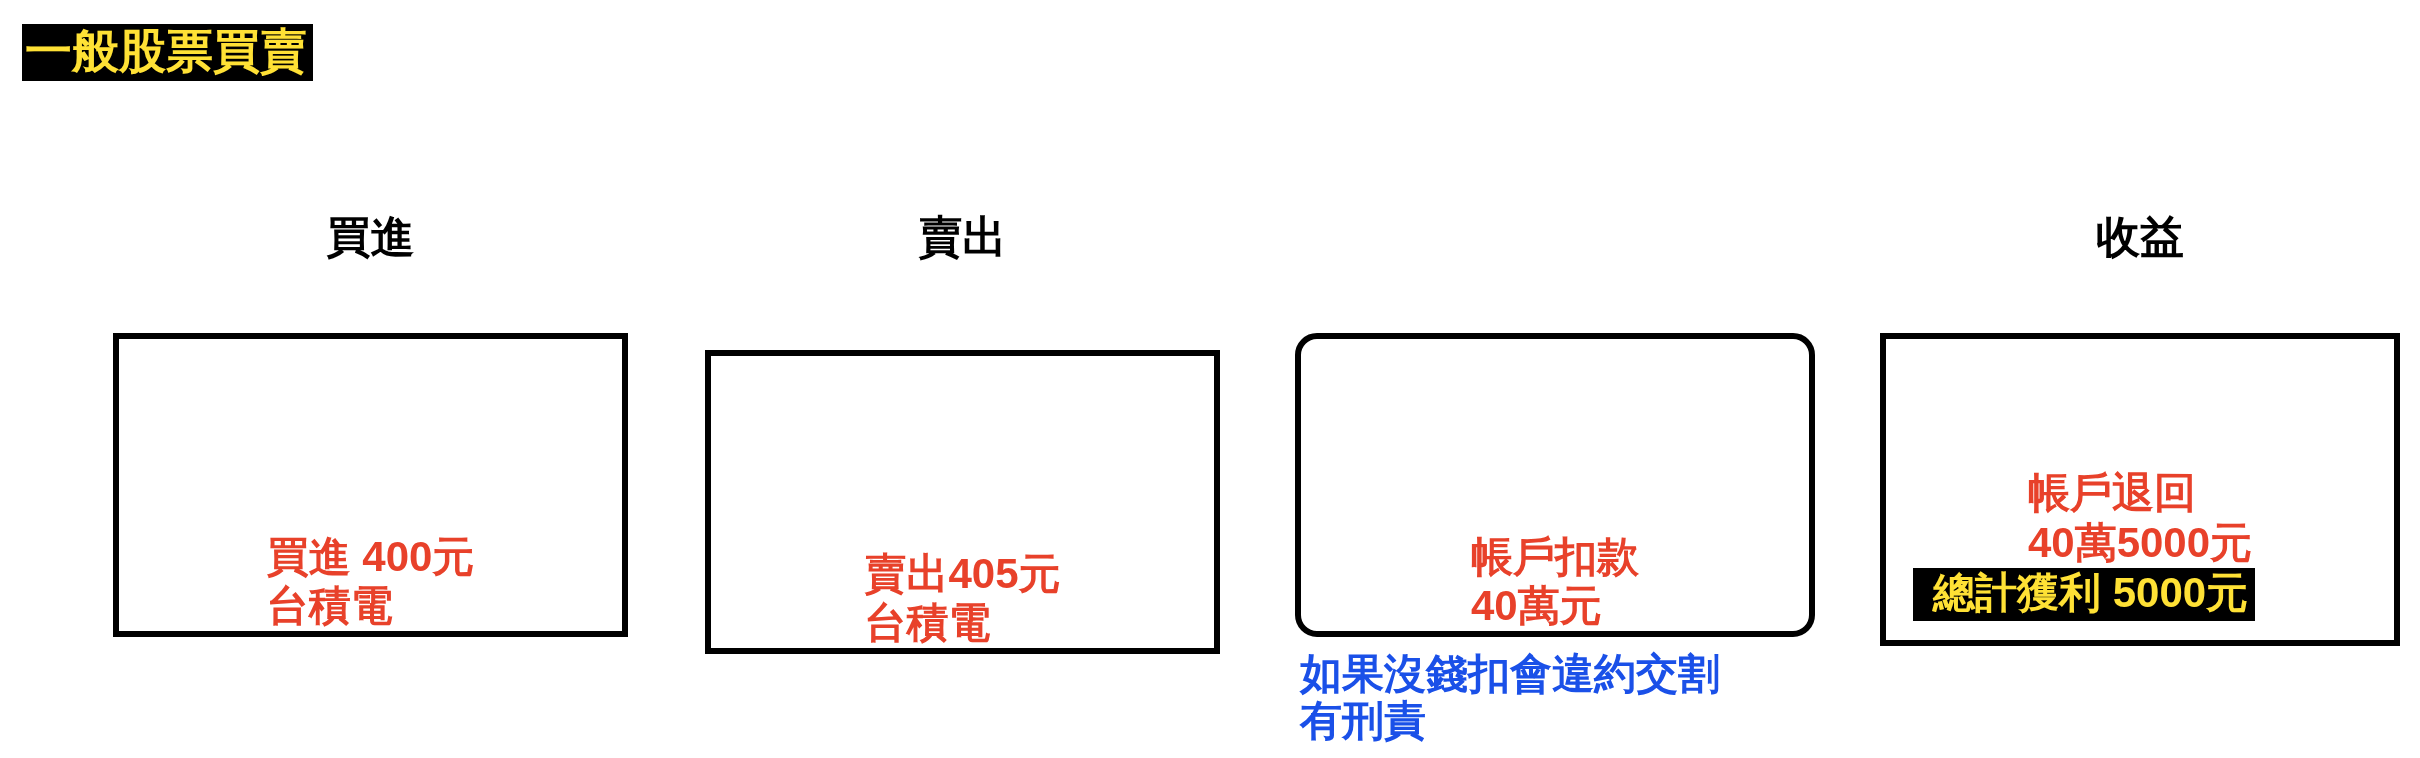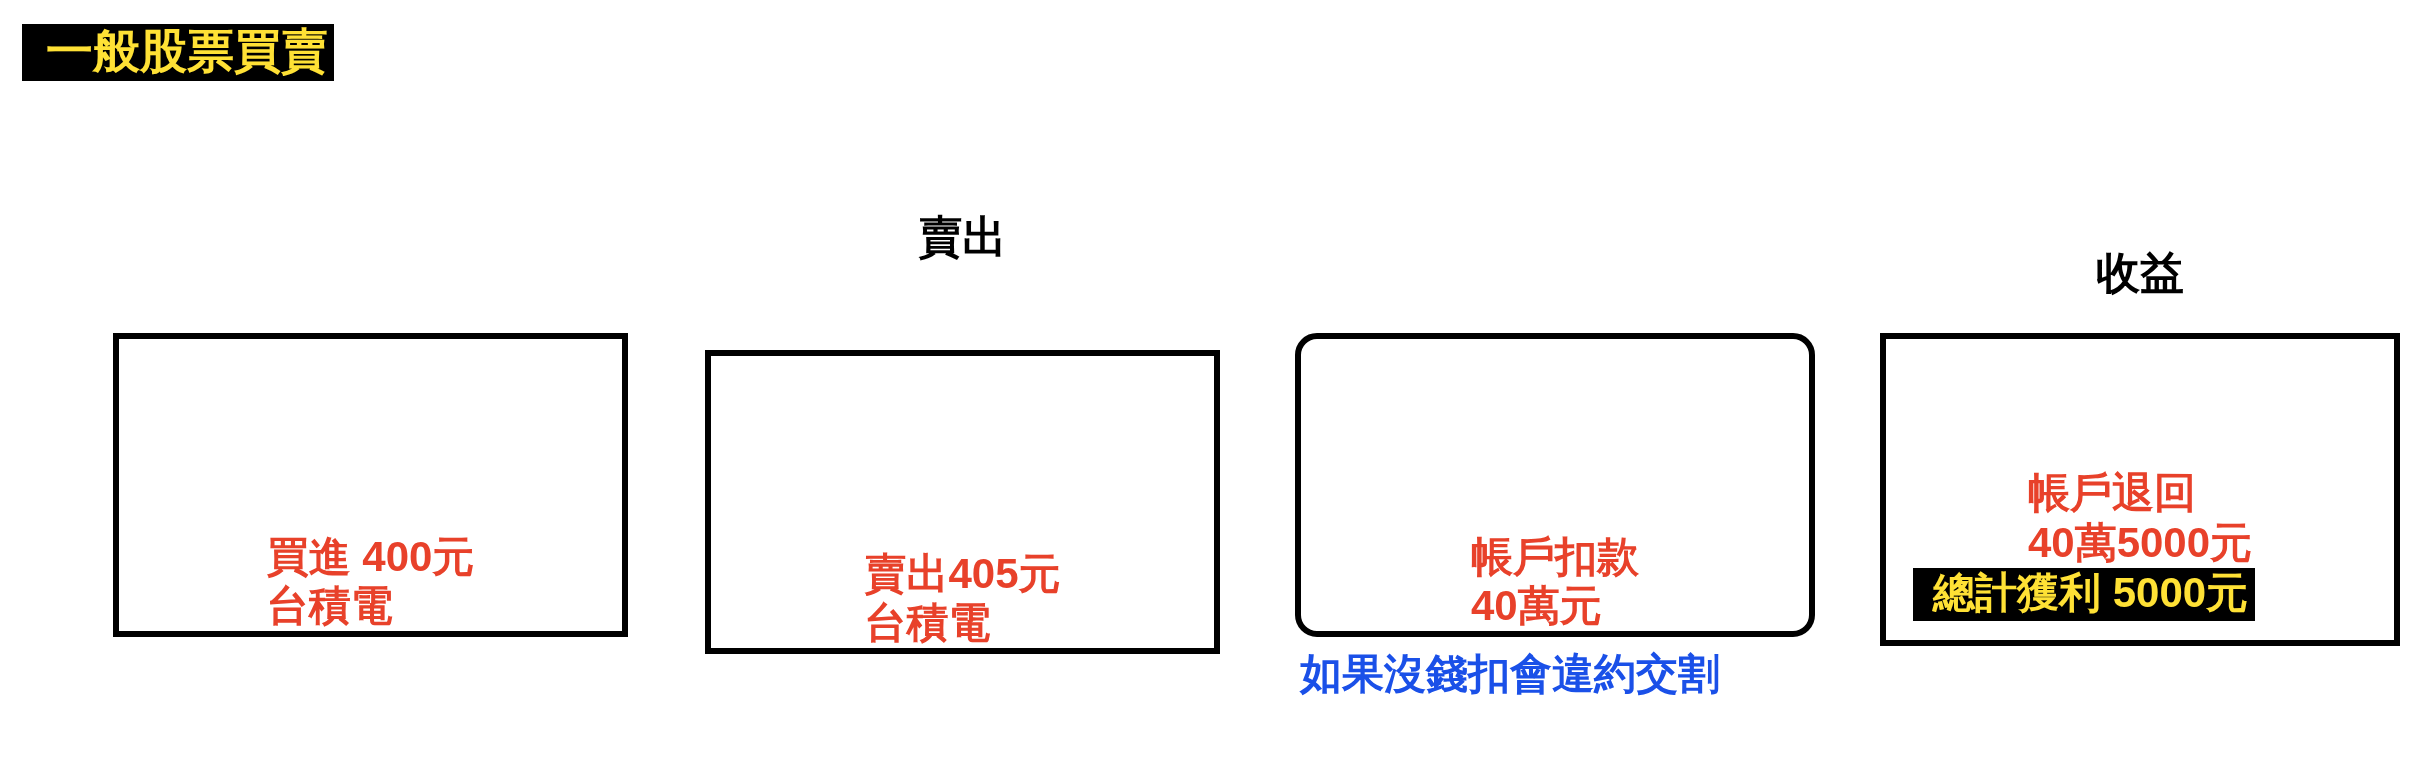--- a/index.html
+++ b/index.html
@@ -26,21 +26,21 @@
     top: 24px;
   }
   .title-text {
     display: inline-block;
     background: #000000;
     color: #FFE135;
     font-size: 47px;
     font-weight: bold;
     line-height: 1.08;
     letter-spacing: 0px;
-    padding: 2px 6px 4px 24px;
+    padding: 2px 6px 4px 3px;
     white-space: nowrap;
   }
 
   
   .col-header {
     position: absolute;
     color: #000000;
     font-size: 44px;
     font-weight: bold;
     line-height: 1;
@@ -106,20 +106,21 @@
 </style>
 </head>
 <body>
 
 <div id="slide">
 
   <div class="title-wrap">
     <span class="title-text">一般股票買賣</span>
   </div>
 
+  <div class="col-header" style="left:113px; top:215px; width:515px;">買進</div>
 
   <div class="box" style="left:113px; top:333px; width:515px; height:304px;">
     <div class="box-inner">
       <div class="box-lines">
         <span class="ln">買進 400元</span>
         <span class="ln">台積電</span>
       </div>
     </div>
   </div>
 
@@ -139,23 +140,24 @@
     <div class="box-inner">
       <div class="box-lines">
         <span class="ln">帳戶扣款</span>
         <span class="ln">40萬元</span>
       </div>
     </div>
   </div>
 
   <div class="note-blue" style="left:1300px; top:650px;">
     <span class="ln">如果沒錢扣會違約交割</span>
+    <span class="ln">有刑責</span>
   </div>
 
-  <div class="col-header" style="left:1880px; top:215px; width:520px;margin-top:36px;">收益</div>
+  <div class="col-header" style="left:1880px; top:215px; width:520px;">收益</div>
 
   <div class="box" style="left:1880px; top:333px; width:520px; height:313px;">
     <div class="box-inner" style="justify-content:center; padding-top:56px;">
       <div class="box-lines">
         <span class="ln">帳戶退回</span>
         <span class="ln">40萬5000元</span>
       </div>
     </div>
     <div class="profit-strip" style="left:27px; bottom:19px;padding-left:20px;">總計獲利 5000元</div>
   </div>

